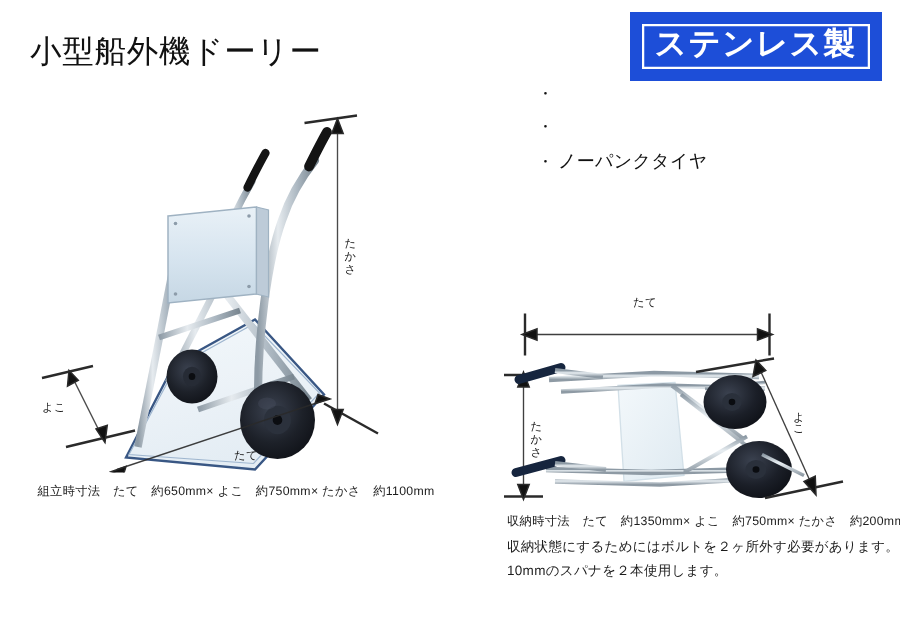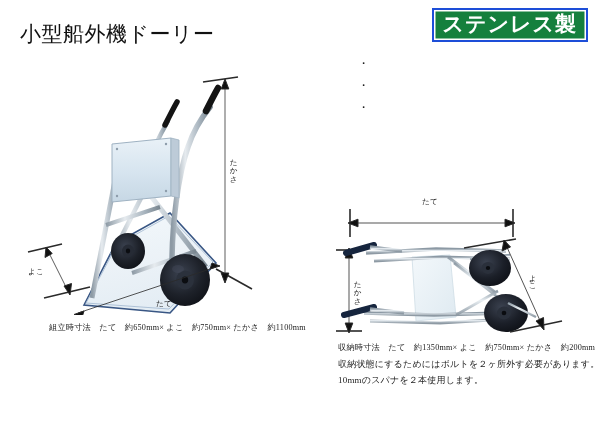--- a/index.html
+++ b/index.html
@@ -10,46 +10,45 @@
   body {
     font-family: "Liberation Sans", "DejaVu Sans", sans-serif;
     color: #1a1a1a;
   }
   #page {
     position: relative;
     width: 600px;
     height: 428px;
     background: #ffffff;
     overflow: hidden;
-    font-family: Liberation Serif, serif;
   }
 
   
   #page-title {
     position: absolute;
     left: 20px;
     top: 20px;
     font-size: 21px;
     font-weight: 400;
     letter-spacing: 0.5px;
     color: #111111;
     white-space: nowrap;
   }
 
   #stainless-badge {
     position: absolute;
     right: 12px;
     top: 8px;
-    background: #15803d;
+    background: #1d4ed8;
     color: #ffffff;
     font-size: 21px;
     font-weight: bold;
     letter-spacing: 1px;
     padding: 3px 9px 5px 9px;
-    border: 2px solid #1d4ed8;
+    border: 8px solid #1d4ed8;
     box-shadow: inset 0 0 0 1.5px #ffffff;
     line-height: 1.05;
     white-space: nowrap;
   }
 
   
   #features {
     position: absolute;
     left: 358px;
     top: 52px;
@@ -73,21 +72,21 @@
 
   
   .caption {
     position: absolute;
     font-size: 8.2px;
     line-height: 16px;
     color: #1c1c1c;
     white-space: nowrap;
     letter-spacing: 0.2px;
   }
-  #caption-assembled { left: 25px; top: 320px; margin-left: 24px; }
+  #caption-assembled { left: 25px; top: 320px; }
   #caption-folded { left: 338px; top: 340px; }
   #caption-folded .cap-line { display: block; }
   #caption-folded .cap-line.l2,
   #caption-folded .cap-line.l3 { font-size: 9px; }
 
   
   .figure { position: absolute; }
   #figure-assembled { left: 20px; top: 55px; width: 260px; height: 260px; }
   #figure-folded { left: 330px; top: 195px; width: 265px; height: 145px; }
 
@@ -116,20 +115,21 @@
 
   <div id="features">
     <div class="feature-row">
       <span class="feature-bullet">・</span>
     </div>
     <div class="feature-row">
       <span class="feature-bullet">・</span>
     </div>
     <div class="feature-row">
       <span class="feature-bullet">・</span>
+      <span class="feature-label">ノーパンクタイヤ</span>
     </div>
   </div>
 
   <div class="figure" id="figure-assembled">
     <svg width="260" height="260" viewBox="0 0 260 260">
       <defs>
         <linearGradient id="tubeV" x1="0" y1="0" x2="1" y2="0">
           <stop offset="0%" stop-color="#8d9aa5"></stop>
           <stop offset="35%" stop-color="#e6ebef"></stop>
           <stop offset="70%" stop-color="#aab6c0"></stop>

